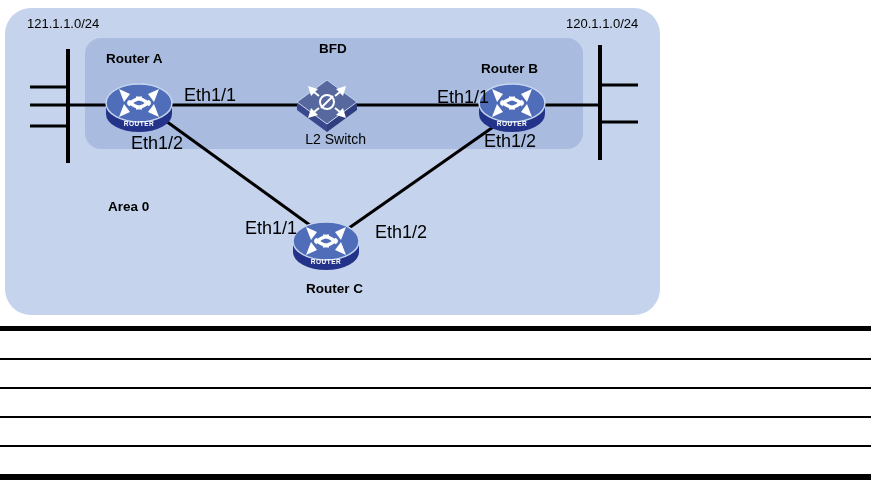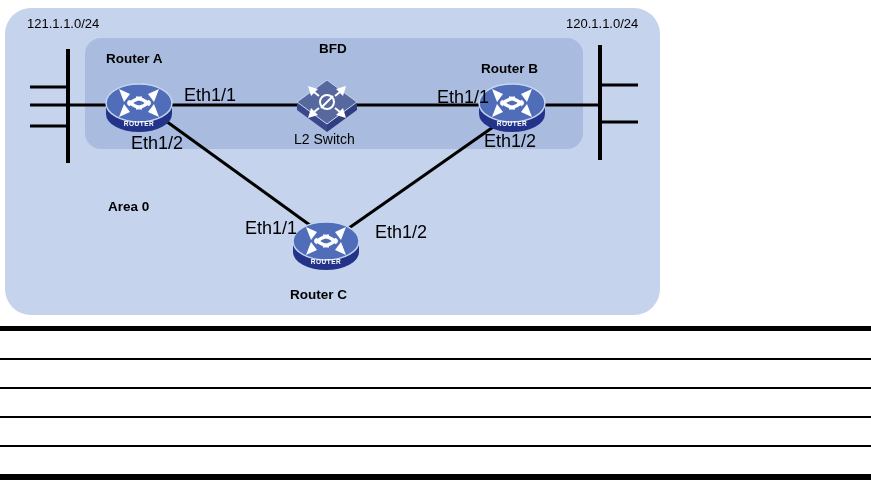--- a/index.html
+++ b/index.html
@@ -16,21 +16,21 @@
     left:85px;top:38px;width:498px;height:111px;border-radius:16px;
     background:var(--bfd-zone,#a9bcdf);
   }
   .lines-svg{position:absolute;left:0;top:0;width:871px;height:480px;}
   .icon{position:absolute;}
   .label{position:absolute;white-space:nowrap;line-height:1.05;text-align:center;}
   .lbl-subnet{font-size:13px;}
   .lbl-name{font-size:13.5px;font-weight:bold;}
   .lbl-port{font-size:18px;}
   .lbl-plain{font-size:14px;}
-  .centered{text-align:left;}
+  .centered{text-align:right;}
   .rule{position:absolute;left:0;width:871px;background:#000;}
   .rule-thick-top{top:326px;height:5px;}
   .rule-thin-1{top:358px;height:2px;}
   .rule-thin-2{top:387px;height:2px;}
   .rule-thin-3{top:416px;height:2px;}
   .rule-thin-4{top:445px;height:2px;}
   .rule-thick-bottom{top:474px;height:6px;}
   .router-badge{font-size:6.5px;font-weight:bold;letter-spacing:.5px;fill:#fff;}
 </style>
 </head>
@@ -126,21 +126,21 @@
     <polygon points="14,41 24,38 17,31"></polygon>
     <polygon points="52,41 42,38 49,31"></polygon>
   </g>
 </svg>
 
 <div class="label lbl-subnet" style="left:27px;top:17px">121.1.1.0/24</div>
 <div class="label lbl-subnet" style="left:566px;top:17px">120.1.1.0/24</div>
 <div class="label lbl-name" style="left:319px;top:42px">BFD</div>
 <div class="label lbl-name" style="left:106px;top:52px">Router A</div>
 <div class="label lbl-name" style="left:481px;top:62px">Router B</div>
-<div class="label lbl-name centered" style="left:290px;top:288px;width:73px">Router C</div>
+<div class="label lbl-name centered" style="left:290px;top:282px;width:73px">Router C</div>
 <div class="label lbl-plain centered" style="left:294px;top:132px;width:72px">L2 Switch</div>
 <div class="label lbl-name" style="left:108px;top:200px">Area 0</div>
 
 <div class="label lbl-port" style="left:184px;top:86px">Eth1/1</div>
 <div class="label lbl-port" style="left:131px;top:134px">Eth1/2</div>
 <div class="label lbl-port" style="left:437px;top:88px">Eth1/1</div>
 <div class="label lbl-port" style="left:484px;top:132px">Eth1/2</div>
 <div class="label lbl-port" style="left:245px;top:219px">Eth1/1</div>
 <div class="label lbl-port" style="left:375px;top:223px">Eth1/2</div>
 

